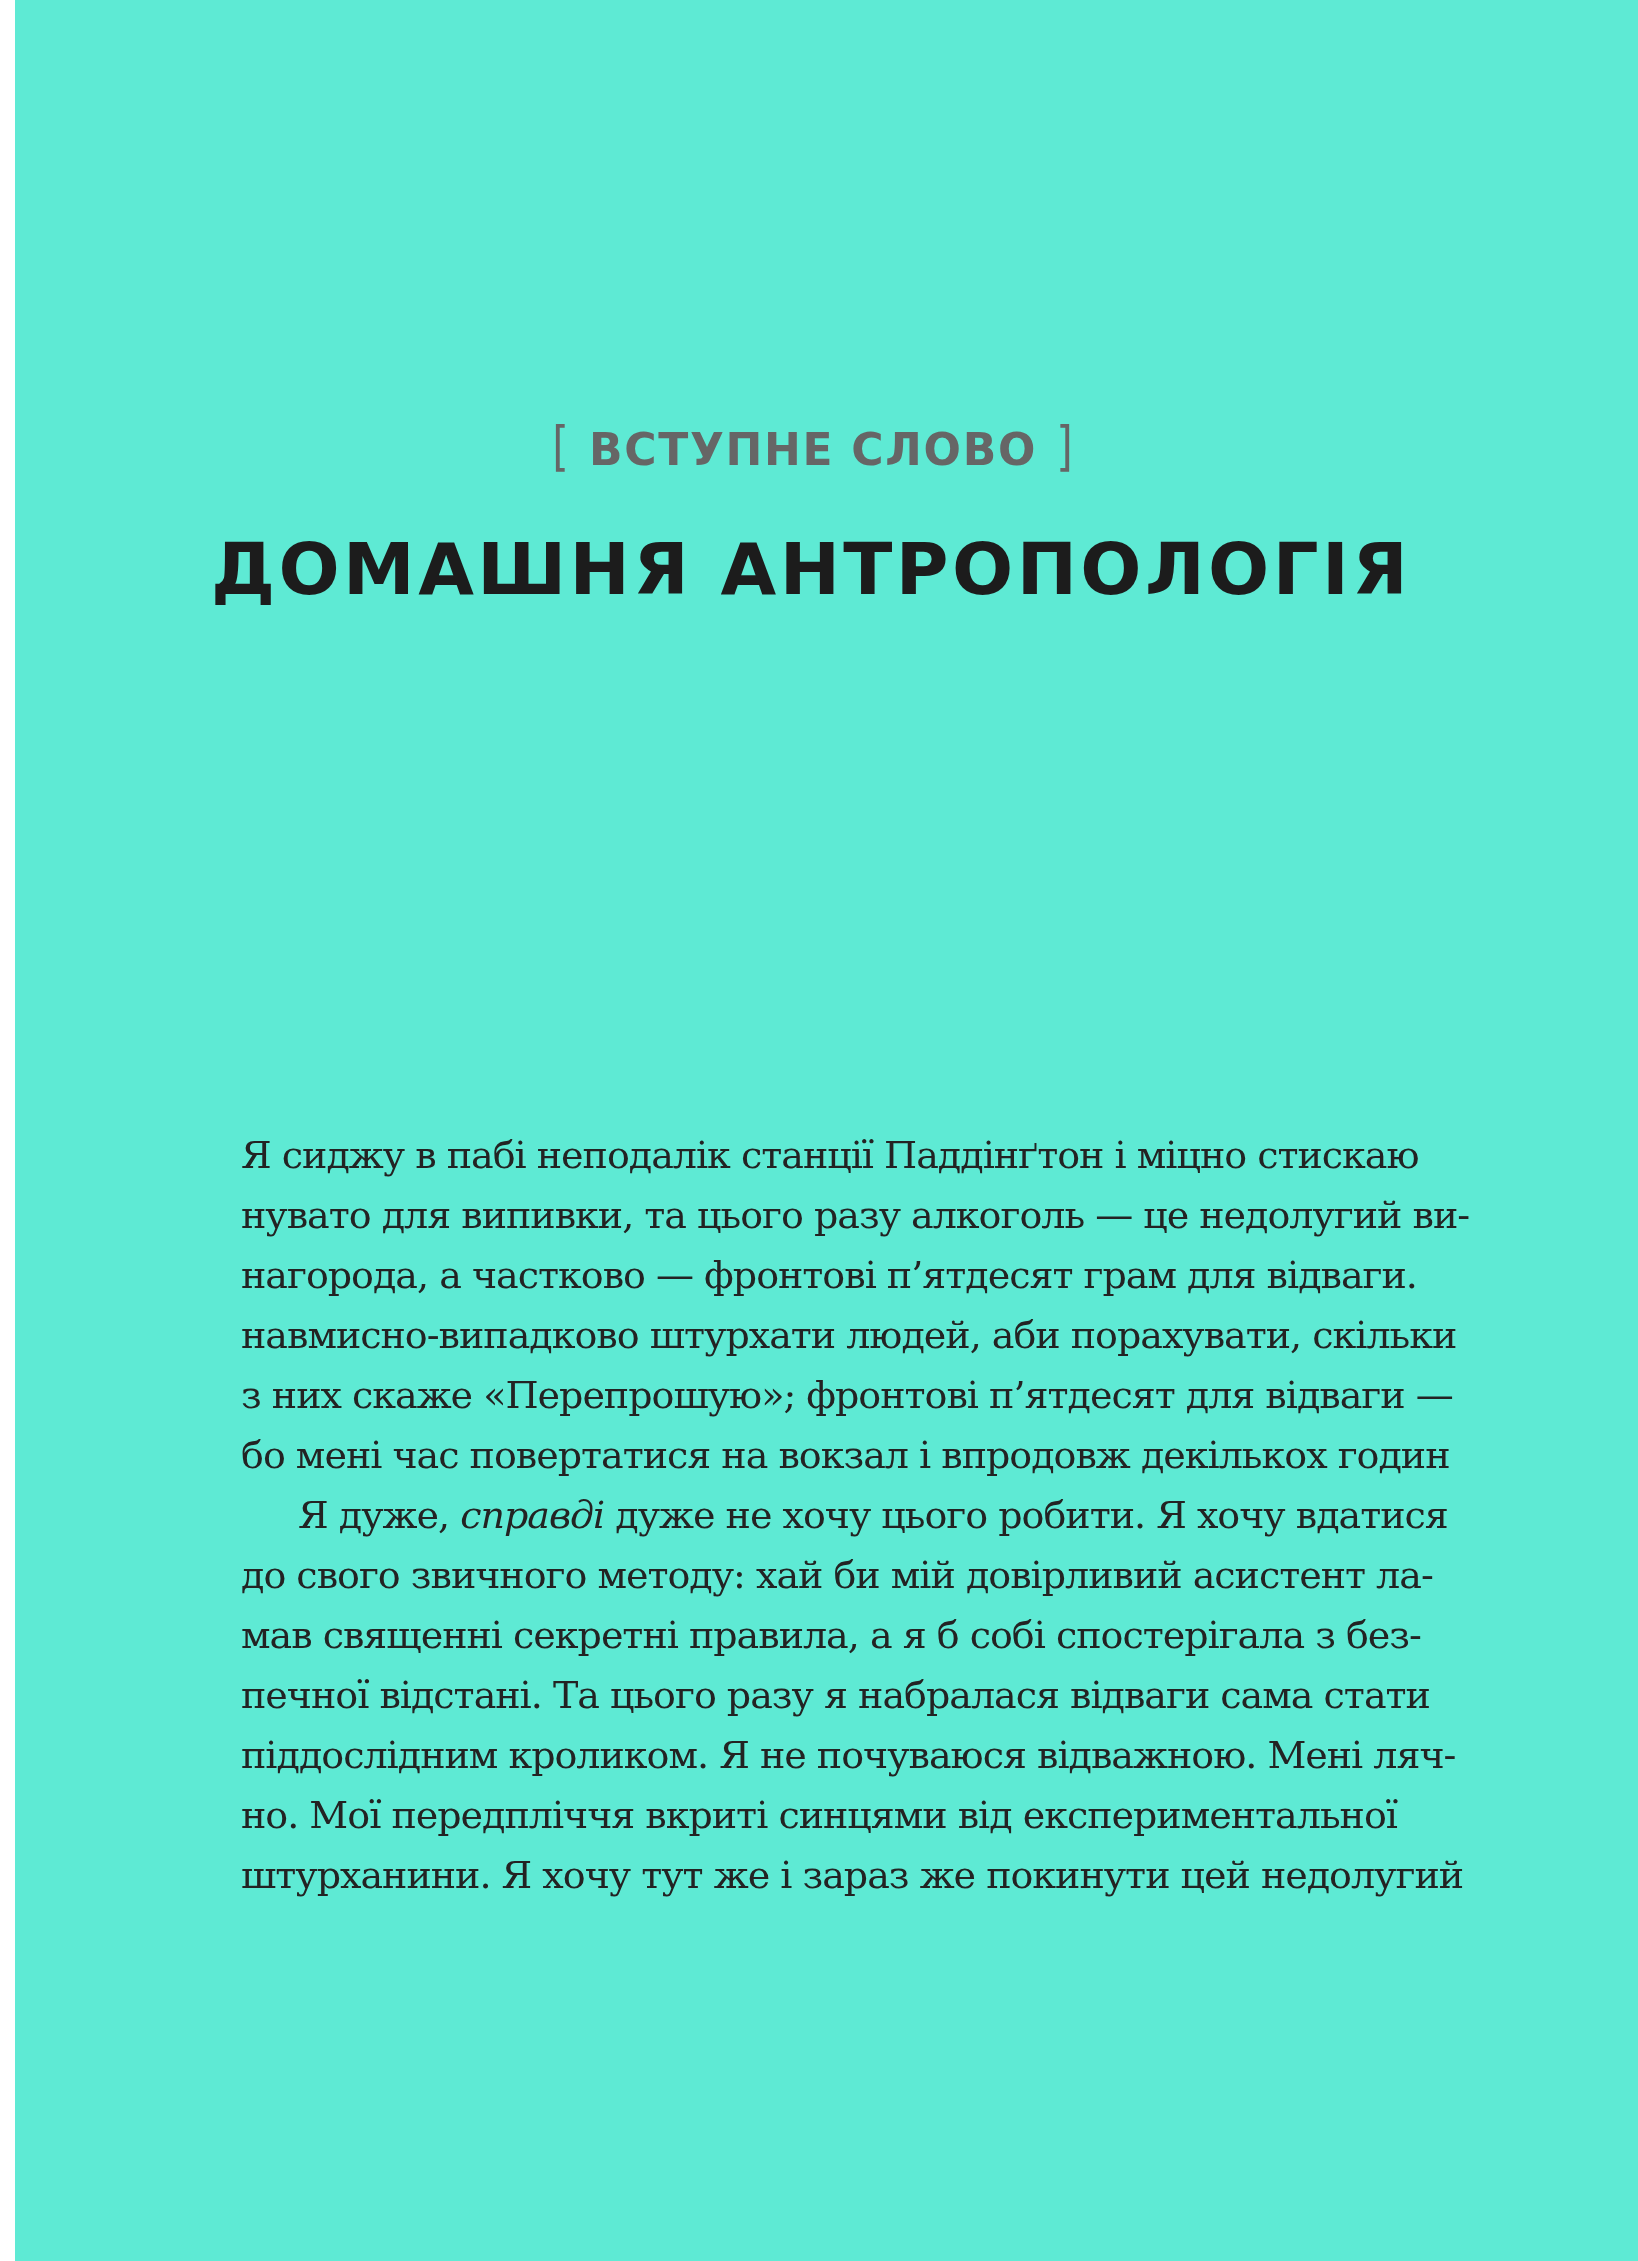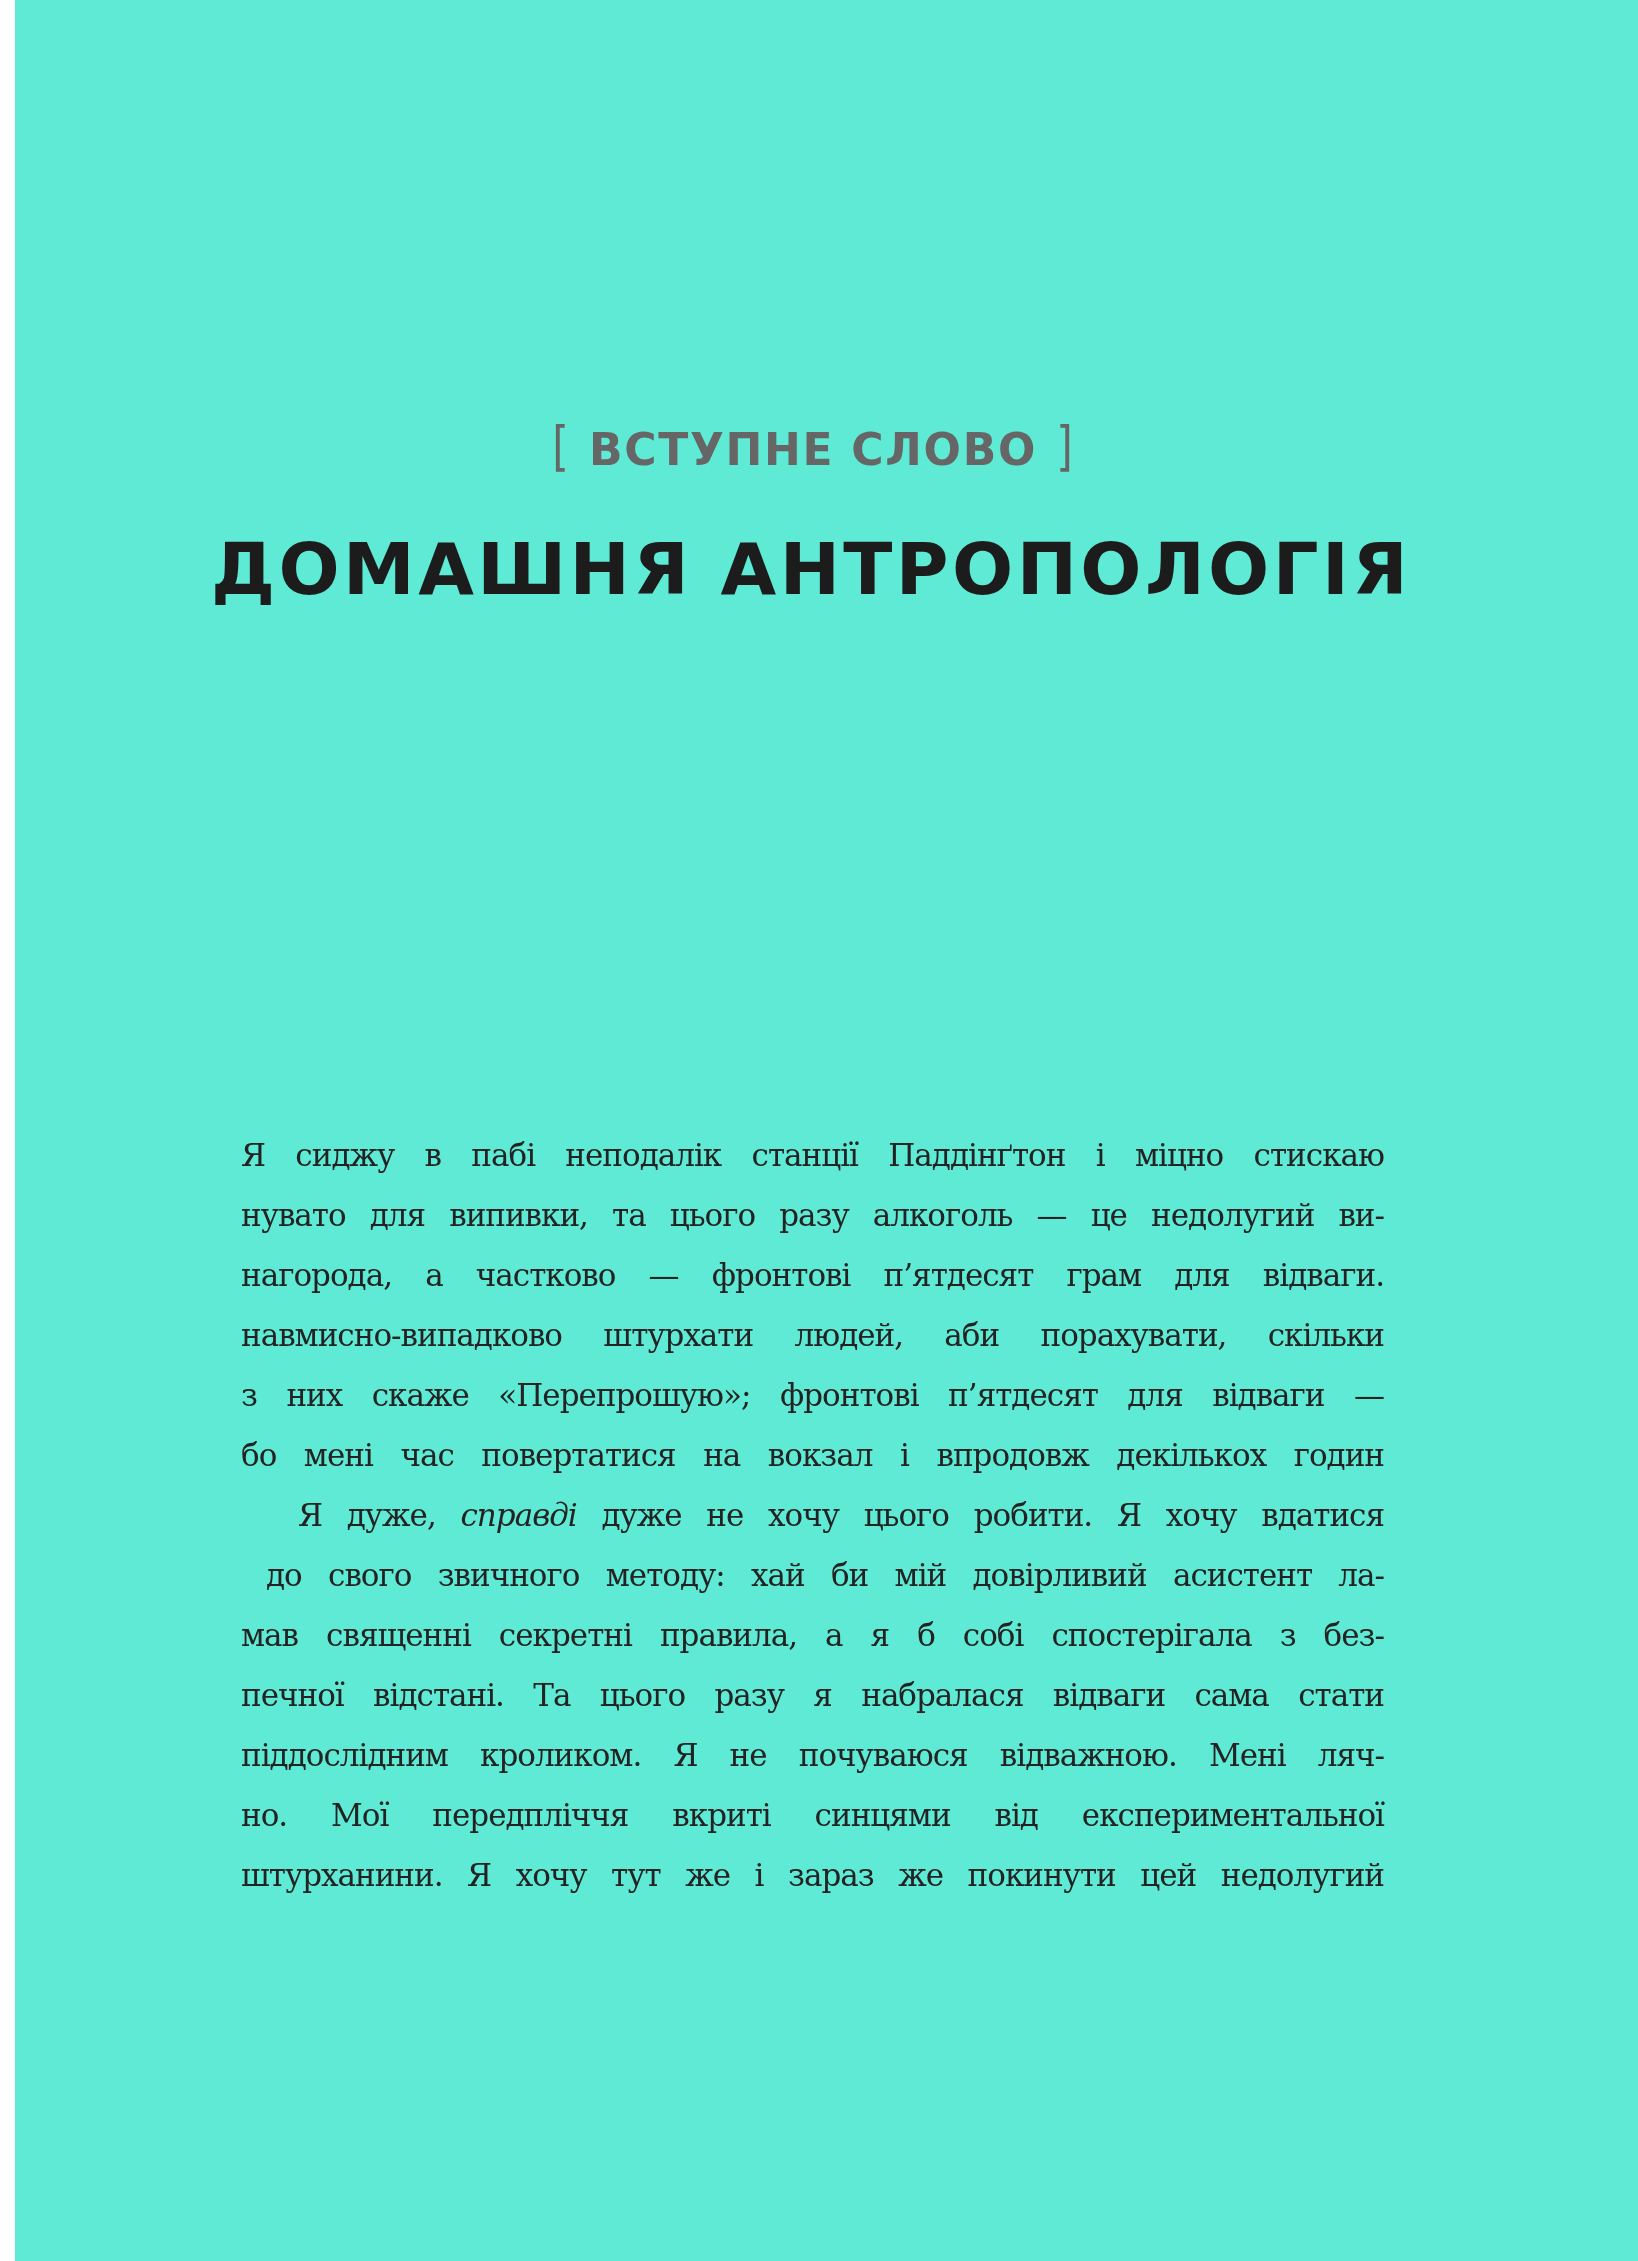--- a/index.html
+++ b/index.html
@@ -52,21 +52,21 @@
       line-height: 85px;
       color: #1c1c1c;
       letter-spacing: 3.4px;
     }
     .body-text {
       position: absolute;
       left: 226px;
       top: 1125px;
       width: 1143px;
       font-family: "DejaVu Serif", serif;
-      font-size: 31px;
+      font-size: 38px;
       line-height: 60px;
       color: #232323;
     }
     .line {
       display: block;
       height: 60px;
       white-space: nowrap;
       text-align: justify;
       text-align-last: justify;
       letter-spacing: -1px;
@@ -102,21 +102,21 @@
       <span class="line" style="white-space: nowrap; display: block;"><span style="white-space: nowrap; letter-spacing: -1px;">Я сиджу в пабі неподалік станції Паддінґтон і міцно стискаю</span></span>
       <span class="line" style="white-space: nowrap; display: block;"><span style="white-space: nowrap; letter-spacing: -1px;">нувато для випивки, та цього разу алкоголь — це недолугий ви-</span></span>
       <span class="line" style="white-space: nowrap; display: block;"><span style="white-space: nowrap; letter-spacing: -1px;">нагорода, а частково — фронтові п’ятдесят грам для відваги.</span></span>
       <span class="line" style="white-space: nowrap; display: block;"><span style="white-space: nowrap; letter-spacing: -1px;">навмисно-випадково штурхати людей, аби порахувати, скільки</span></span>
       <span class="line" style="white-space: nowrap; display: block;"><span style="white-space: nowrap; letter-spacing: -1px;">з них скаже «Перепрошую»; фронтові п’ятдесят для відваги —</span></span>
       <span class="line" style="white-space: nowrap; display: block;"><span style="white-space: nowrap; letter-spacing: -1px;">бо мені час повертатися на вокзал і впродовж декількох годин</span></span>
     </div>
 
     <div>
       <span class="line indent" style="white-space: nowrap; display: block;"><span style="white-space: nowrap; letter-spacing: -1px;"><span>Я дуже, </span><span class="italic">справді</span><span> дуже не хочу цього робити. Я хочу вдатися</span></span></span>
-      <span class="line" style="white-space: nowrap; display: block; margin-left: 25px;"><span style="white-space: nowrap; letter-spacing: -1px;">до свого звичного методу: хай би мій довірливий асистент ла-</span></span>
+      <span class="line" style="white-space: nowrap; display: block;"><span style="white-space: nowrap; letter-spacing: -1px;">до свого звичного методу: хай би мій довірливий асистент ла-</span></span>
       <span class="line" style="white-space: nowrap; display: block;"><span style="white-space: nowrap; letter-spacing: -1px;">мав священні секретні правила, а я б собі спостерігала з без-</span></span>
       <span class="line" style="white-space: nowrap; display: block;"><span style="white-space: nowrap; letter-spacing: -1px;">печної відстані. Та цього разу я набралася відваги сама стати</span></span>
       <span class="line" style="white-space: nowrap; display: block;"><span style="white-space: nowrap; letter-spacing: -1px;">піддослідним кроликом. Я не почуваюся відважною. Мені ляч-</span></span>
       <span class="line" style="white-space: nowrap; display: block;"><span style="white-space: nowrap; letter-spacing: -1px;">но. Мої передпліччя вкриті синцями від експериментальної</span></span>
       <span class="line" style="white-space: nowrap; display: block;"><span style="white-space: nowrap; letter-spacing: -1px;">штурханини. Я хочу тут же і зараз же покинути цей недолугий</span></span>
     </div>
   </div>
 
 </div>
 

